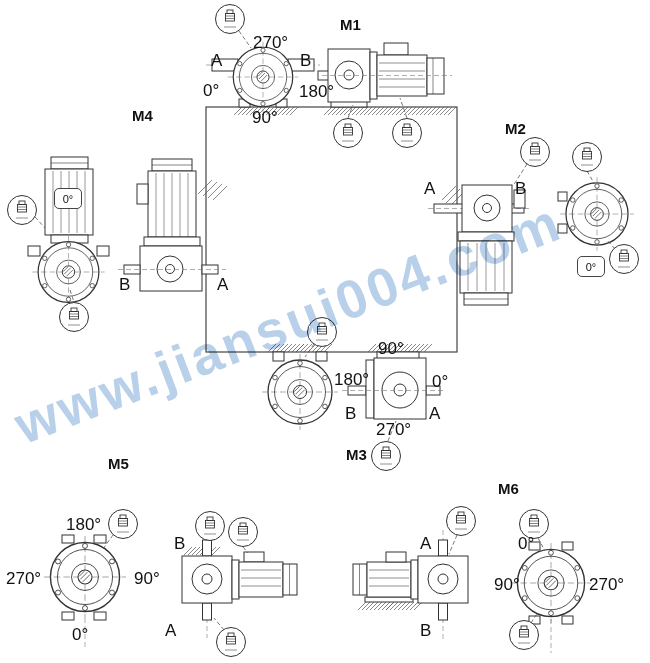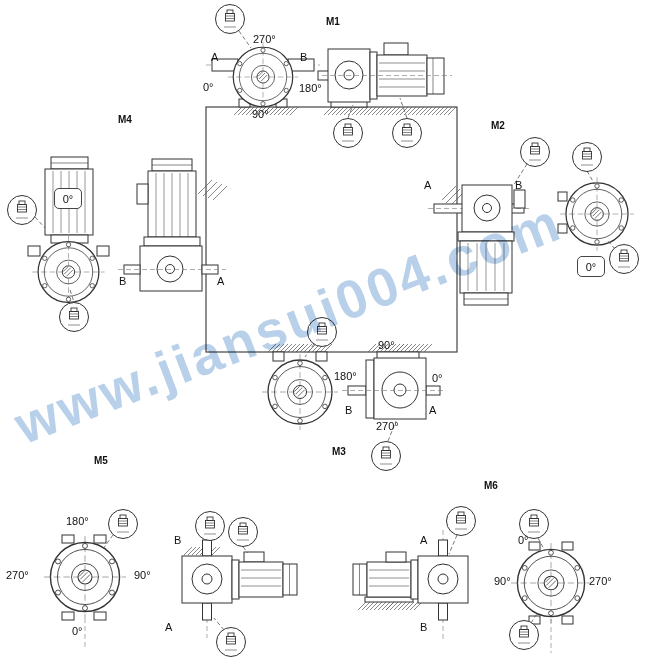--- a/index.html
+++ b/index.html
@@ -1,21 +1,21 @@
 <!DOCTYPE html>
 <html><head>
 <meta charset="utf-8">
 <style>
   *{box-sizing:border-box;}
   html,body{margin:0;padding:0;background:#ddd;}
   #canvas{position:relative;width:650px;height:663px;background:#fff;overflow:hidden;
           font-family:"Liberation Sans",sans-serif;}
   #art{position:absolute;left:0;top:0;}
-  .lbl{position:absolute;font-size:11px;color:#111;line-height:1;white-space:nowrap;}
-  .mlabel{font-size:10px;font-weight:bold;}
+  .lbl{position:absolute;font-size:17px;color:#111;line-height:1;white-space:nowrap;}
+  .mlabel{font-size:15px;font-weight:bold;margin-left:14px;}
   .badge{position:absolute;width:28px;height:21px;background:#fff;border:1px solid #444;
          border-radius:5px;display:flex;align-items:center;justify-content:center;
          font-size:11px;color:#111;}
   #watermark{position:absolute;left:6px;top:398px;font-size:54px;font-weight:bold;
          letter-spacing:3px;color:#7ea9d6;opacity:.55;transform:rotate(-21deg);
          transform-origin:0 0;white-space:nowrap;mix-blend-mode:multiply;pointer-events:none;}
 </style>
 </head>
 <body>
 
@@ -276,21 +276,21 @@
 </svg>
 
 <div class="lbl mlabel" style="left:326px;top:17px">M1</div>
 <div class="lbl" style="left:253px;top:34px">270°</div>
 <div class="lbl" style="left:211px;top:52px">A</div>
 <div class="lbl" style="left:300px;top:52px">B</div>
 <div class="lbl" style="left:203px;top:82px">0°</div>
 <div class="lbl" style="left:299px;top:83px">180°</div>
 <div class="lbl" style="left:252px;top:109px">90°</div>
 
-<div class="lbl mlabel" style="left:118px;top:115px">M4</div>
+<div class="lbl mlabel" style="left:118px;top:108px">M4</div>
 <div class="badge" style="left:54px;top:188px">0°</div>
 <div class="lbl" style="left:119px;top:276px">B</div>
 <div class="lbl" style="left:217px;top:276px">A</div>
 
 <div class="lbl mlabel" style="left:491px;top:121px">M2</div>
 <div class="lbl" style="left:424px;top:180px">A</div>
 <div class="lbl" style="left:515px;top:180px">B</div>
 <div class="badge" style="left:577px;top:256px">0°</div>
 
 <div class="lbl" style="left:378px;top:340px">90°</div>

